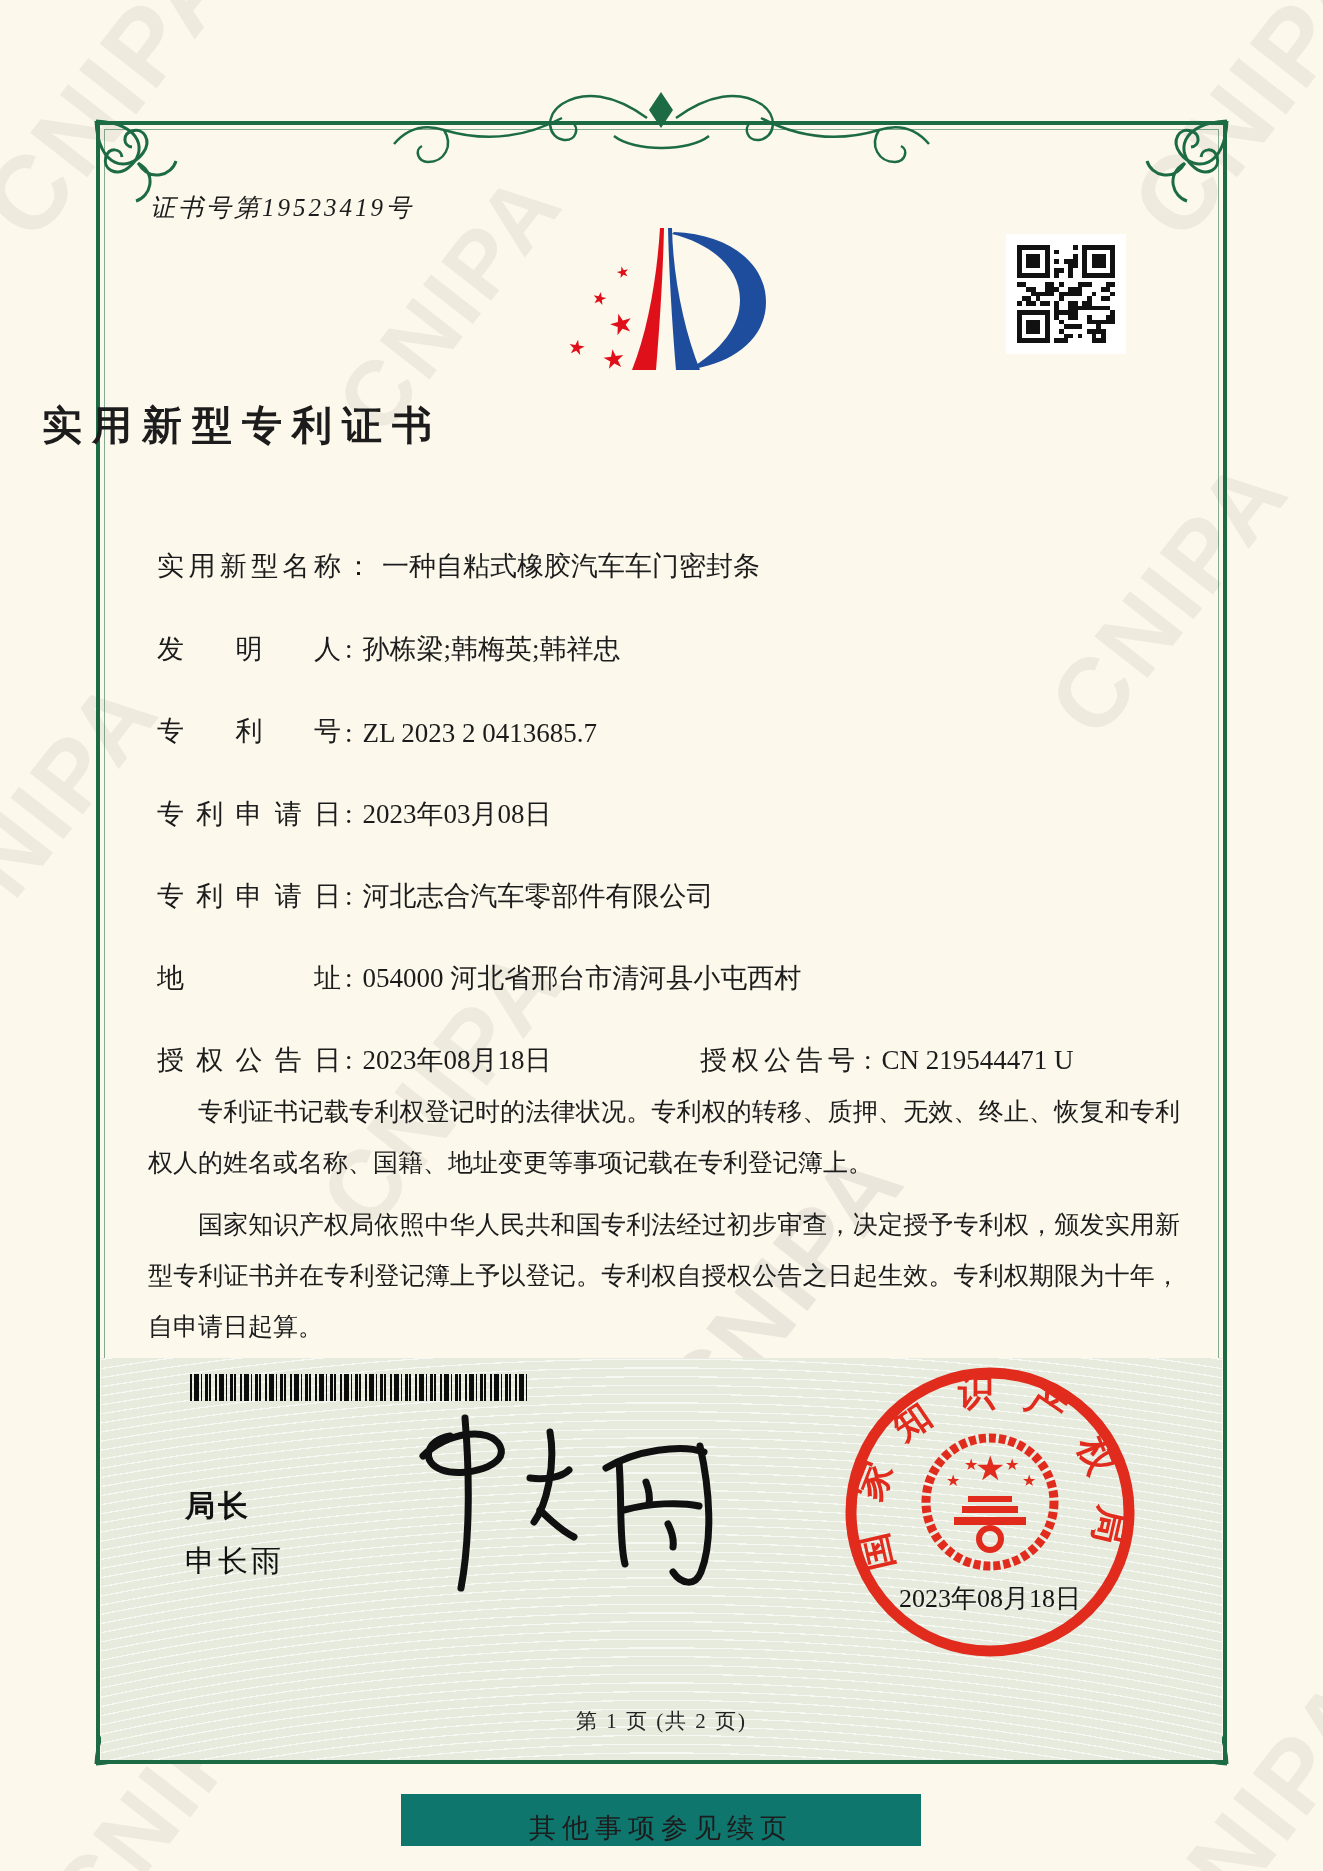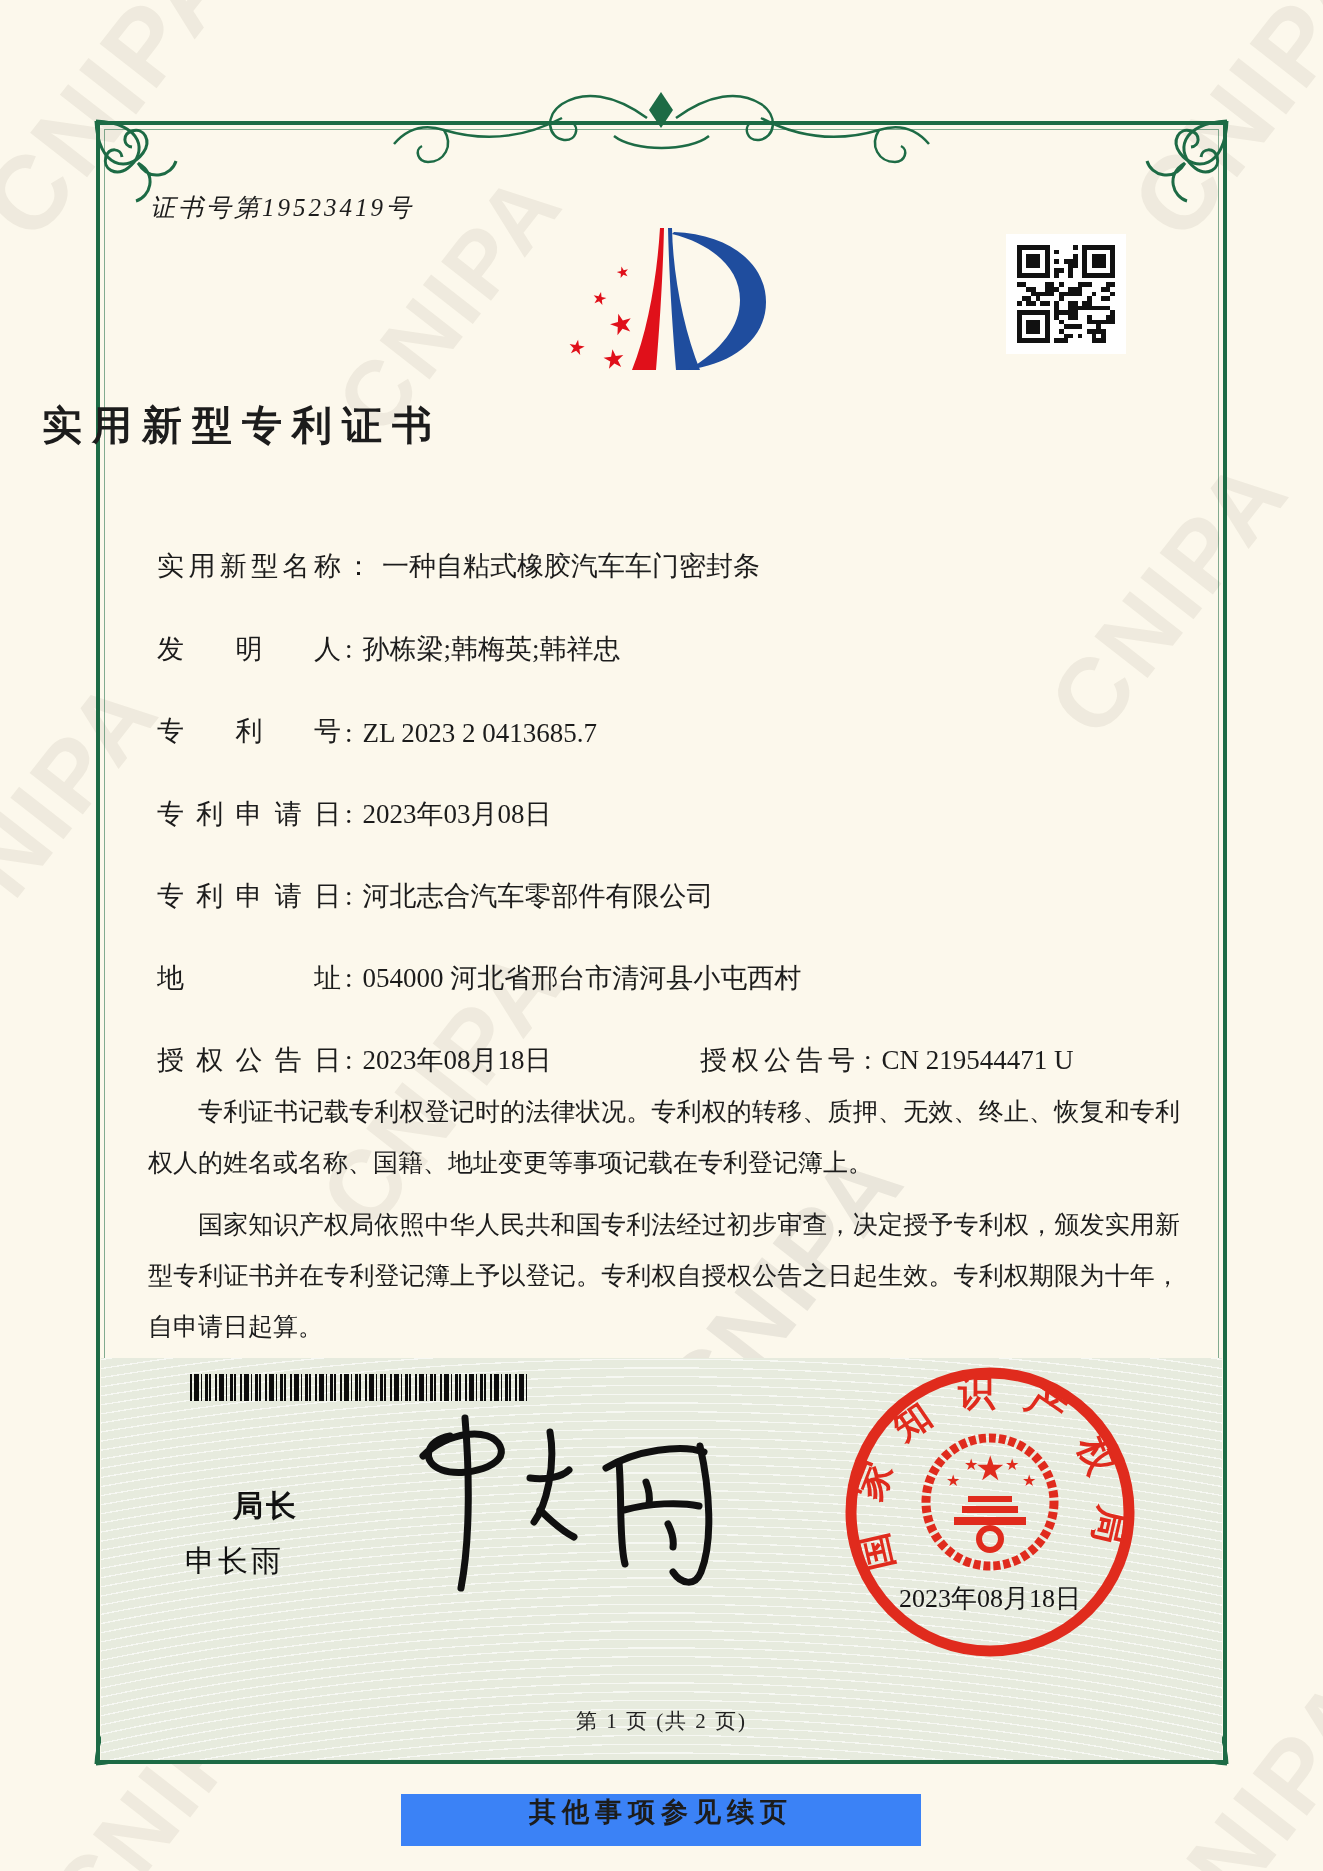--- a/index.html
+++ b/index.html
@@ -88,37 +88,37 @@
       repeating-linear-gradient(90deg,
         #0c0c0c 0 2px, transparent 2px 4px,
         #0c0c0c 4px 9px, transparent 9px 11px,
         #0c0c0c 11px 12px, transparent 12px 15px,
         #0c0c0c 15px 18px, transparent 18px 19px,
         #0c0c0c 19px 21px, transparent 21px 25px);
   }
   .director-title{
     position:absolute;left:84px;top:128px;
     font-family:"Liberation Sans","DejaVu Sans",sans-serif;
-    font-size:30px;font-weight:600;letter-spacing:3px;color:#111;margin-left:48px;
+    font-size:30px;font-weight:600;letter-spacing:3px;color:#111;
   }
   .director-name{
     position:absolute;left:84px;top:183px;
     font-family:"Liberation Sans","DejaVu Sans",sans-serif;
     font-size:30px;font-weight:400;letter-spacing:3px;color:#111;
   }
   .signature{position:absolute;left:267px;top:48px;width:360px;height:200px;}
   .seal{position:absolute;left:741px;top:6px;width:296px;height:296px;}
   .footer-page{
     position:absolute;left:0;top:349px;width:100%;text-align:center;
     font-size:21px;letter-spacing:2px;color:#222;
   }
   
   .note-box{
     position:absolute;left:401px;top:1794px;width:520px;height:52px;
-    background:#3b82f6;display:flex;align-items:flex-start;justify-content:center;font-weight:bold;
+    background:#0f766e;display:flex;align-items:flex-end;justify-content:center;
   }
   .note-text{font-size:27px;letter-spacing:6px;}
 </style>
 </head>
 <body>
 
 <div id="page">
 
   <div class="wm wm1">CNIPA</div>
   <div class="wm wm2">CNIPA</div>

